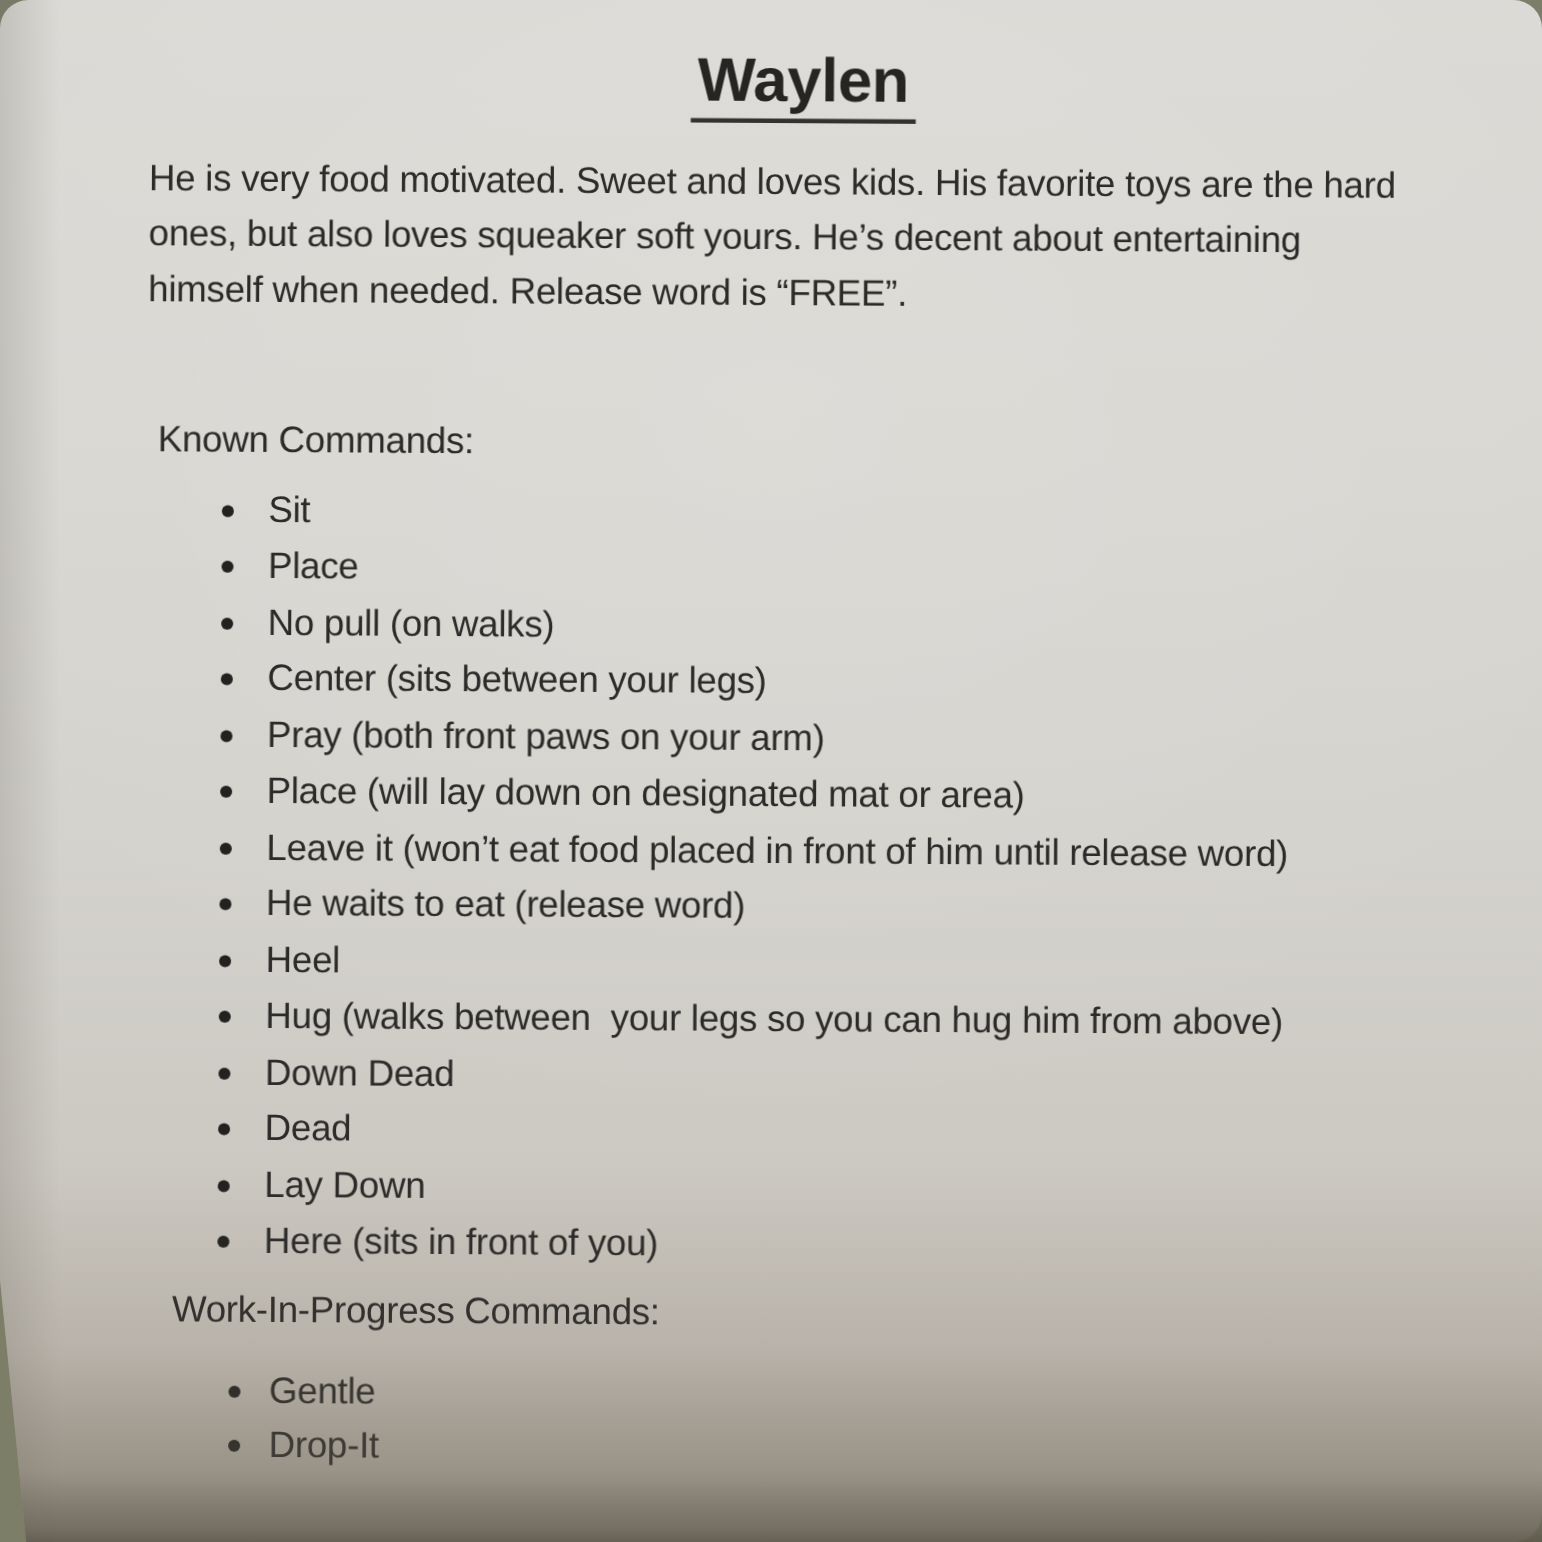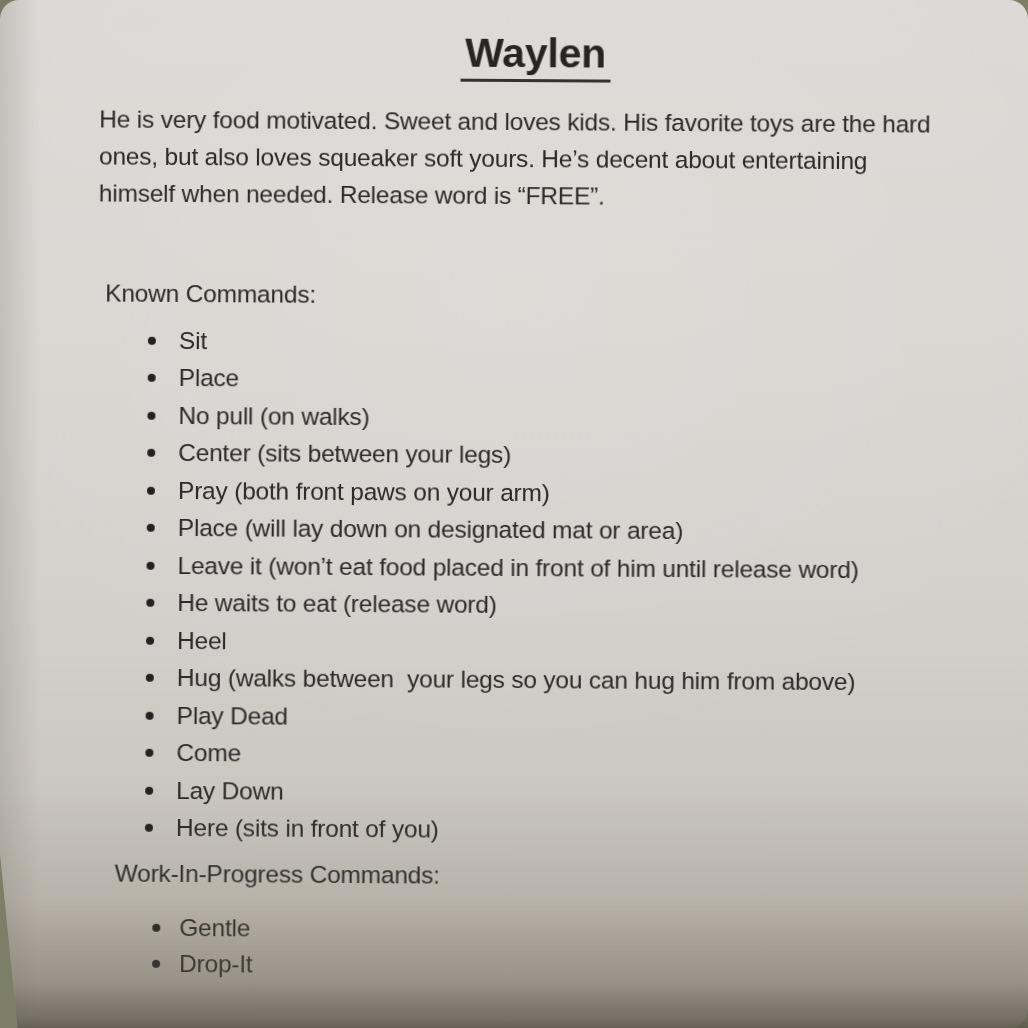--- a/index.html
+++ b/index.html
@@ -165,25 +165,25 @@
         <li>
             <span class="dot"></span>
             <span class="cmd-text">Heel</span>
           </li>
         <li>
             <span class="dot"></span>
             <span class="cmd-text">Hug (walks between  your legs so you can hug him from above)</span>
           </li>
         <li>
             <span class="dot"></span>
-            <span class="cmd-text">Play Dead</span>
-          </li>
-        <li>
-            <span class="dot"></span>
-            <span class="cmd-text">Come</span>
+            <span class="cmd-text">Down Dead</span>
+          </li>
+        <li>
+            <span class="dot"></span>
+            <span class="cmd-text">Dead</span>
           </li>
         <li>
             <span class="dot"></span>
             <span class="cmd-text">Lay Down</span>
           </li>
         <li>
             <span class="dot"></span>
             <span class="cmd-text">Here (sits in front of you)</span>
           </li>
       </ul>

